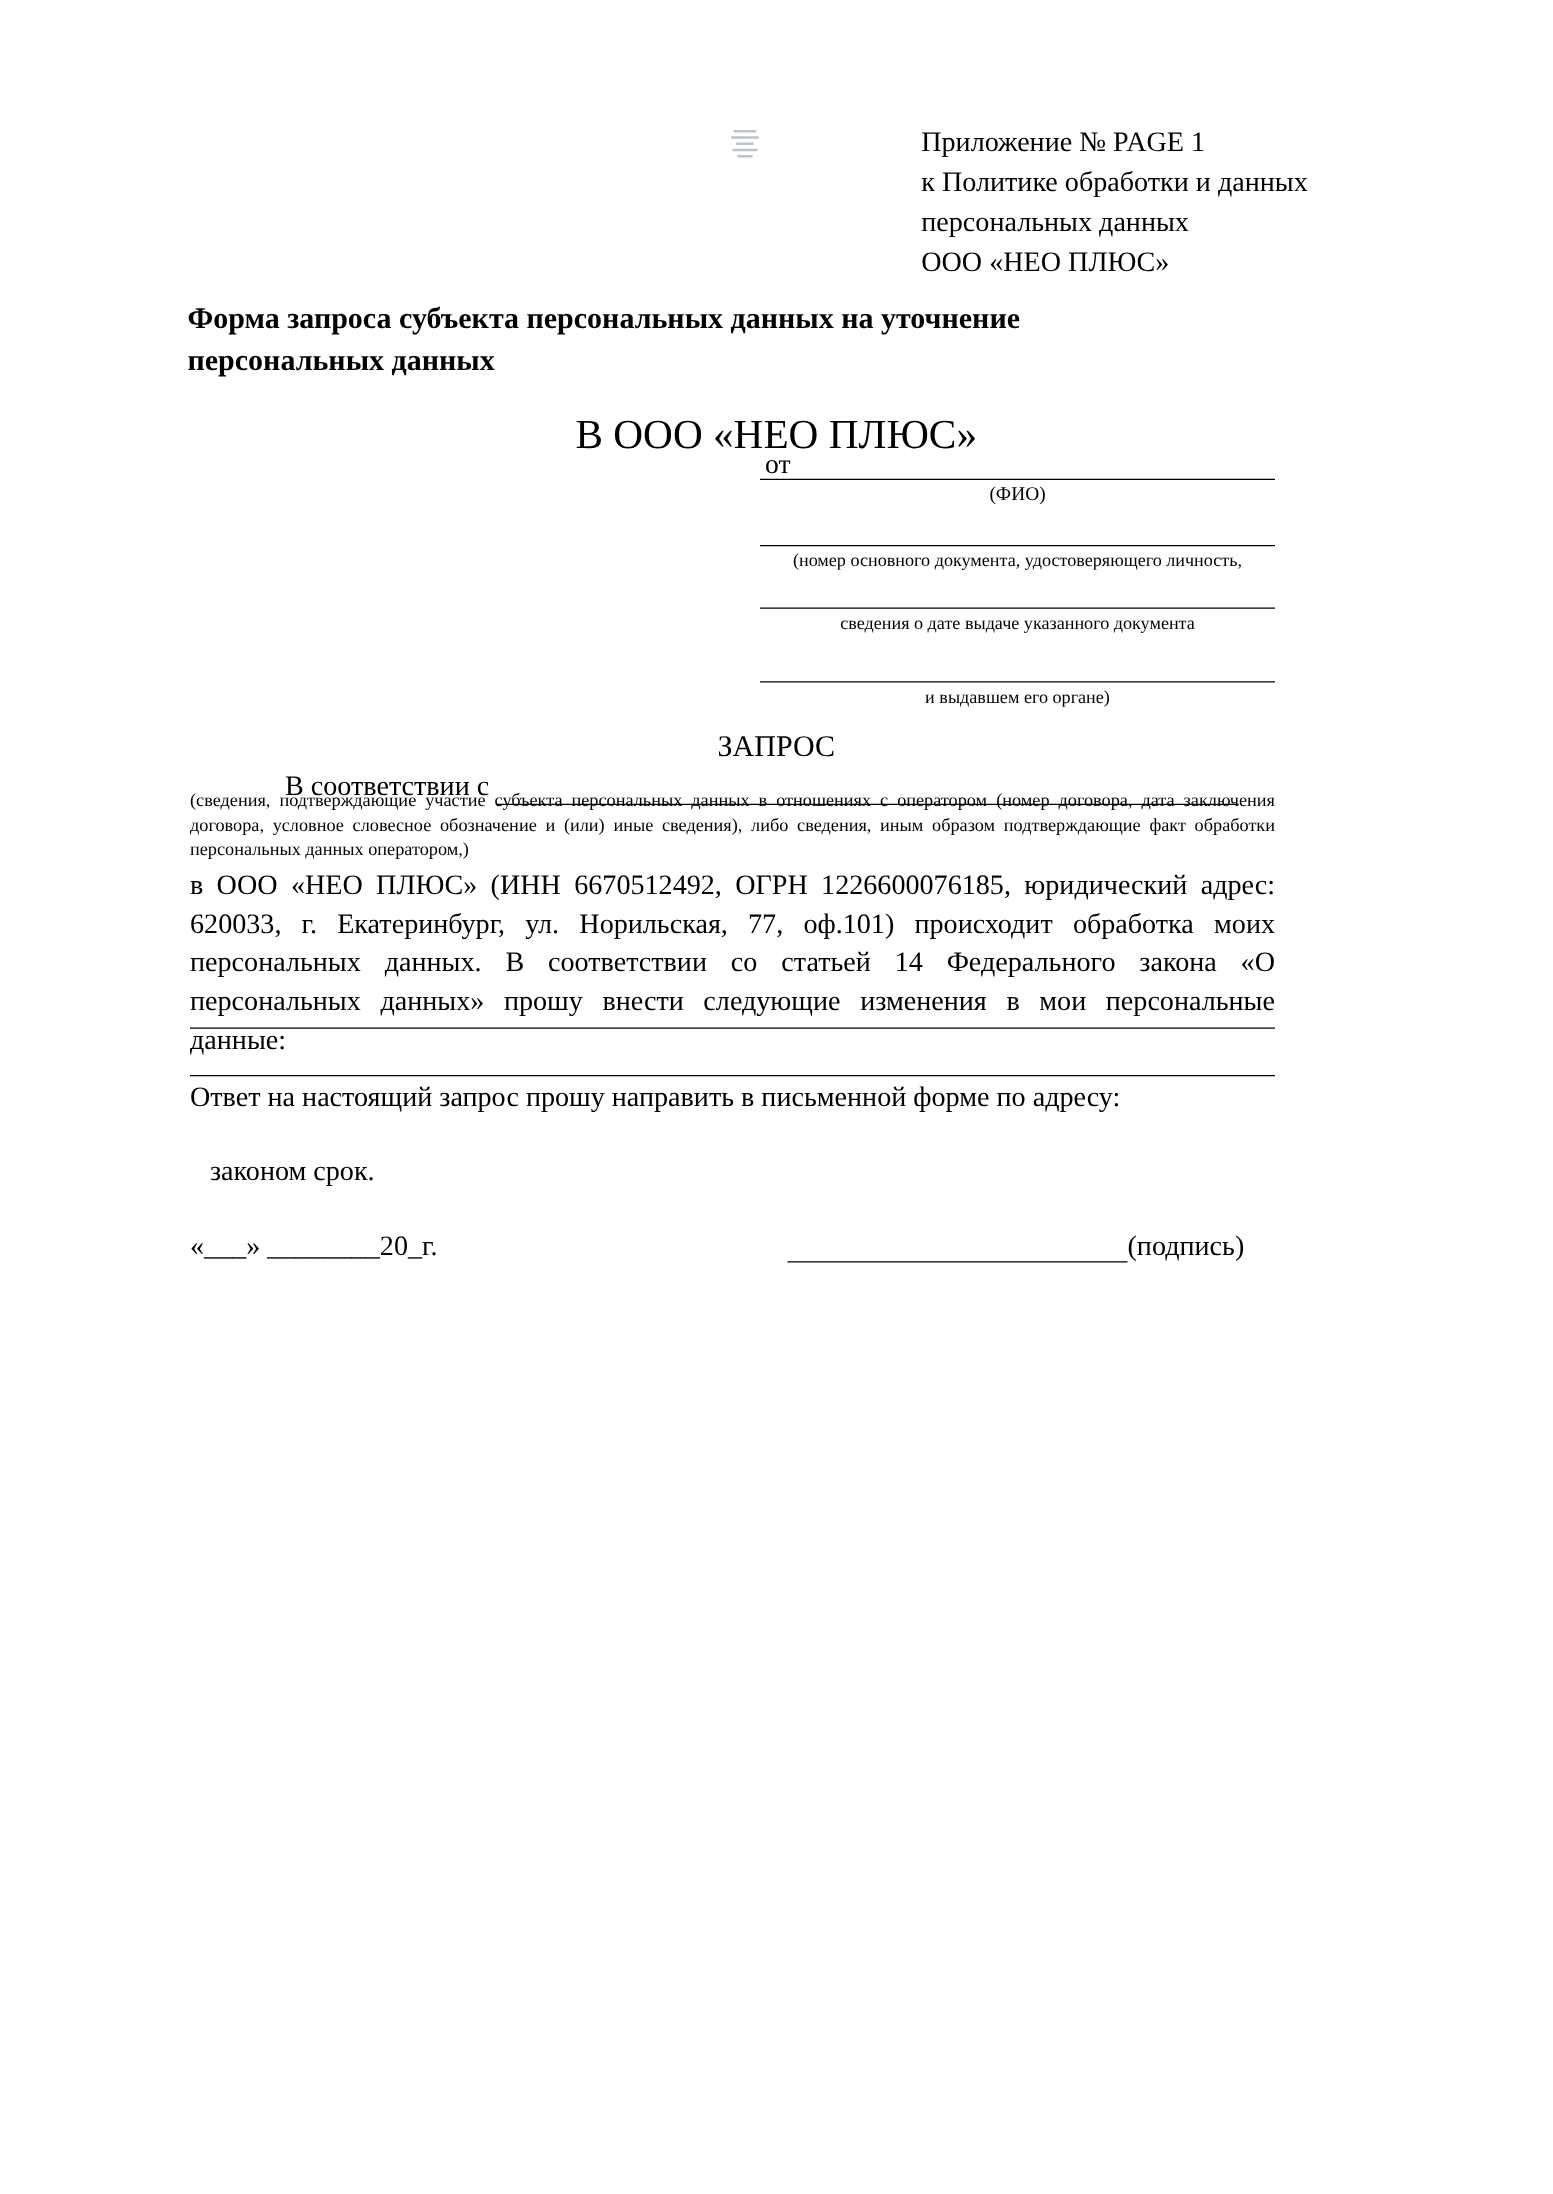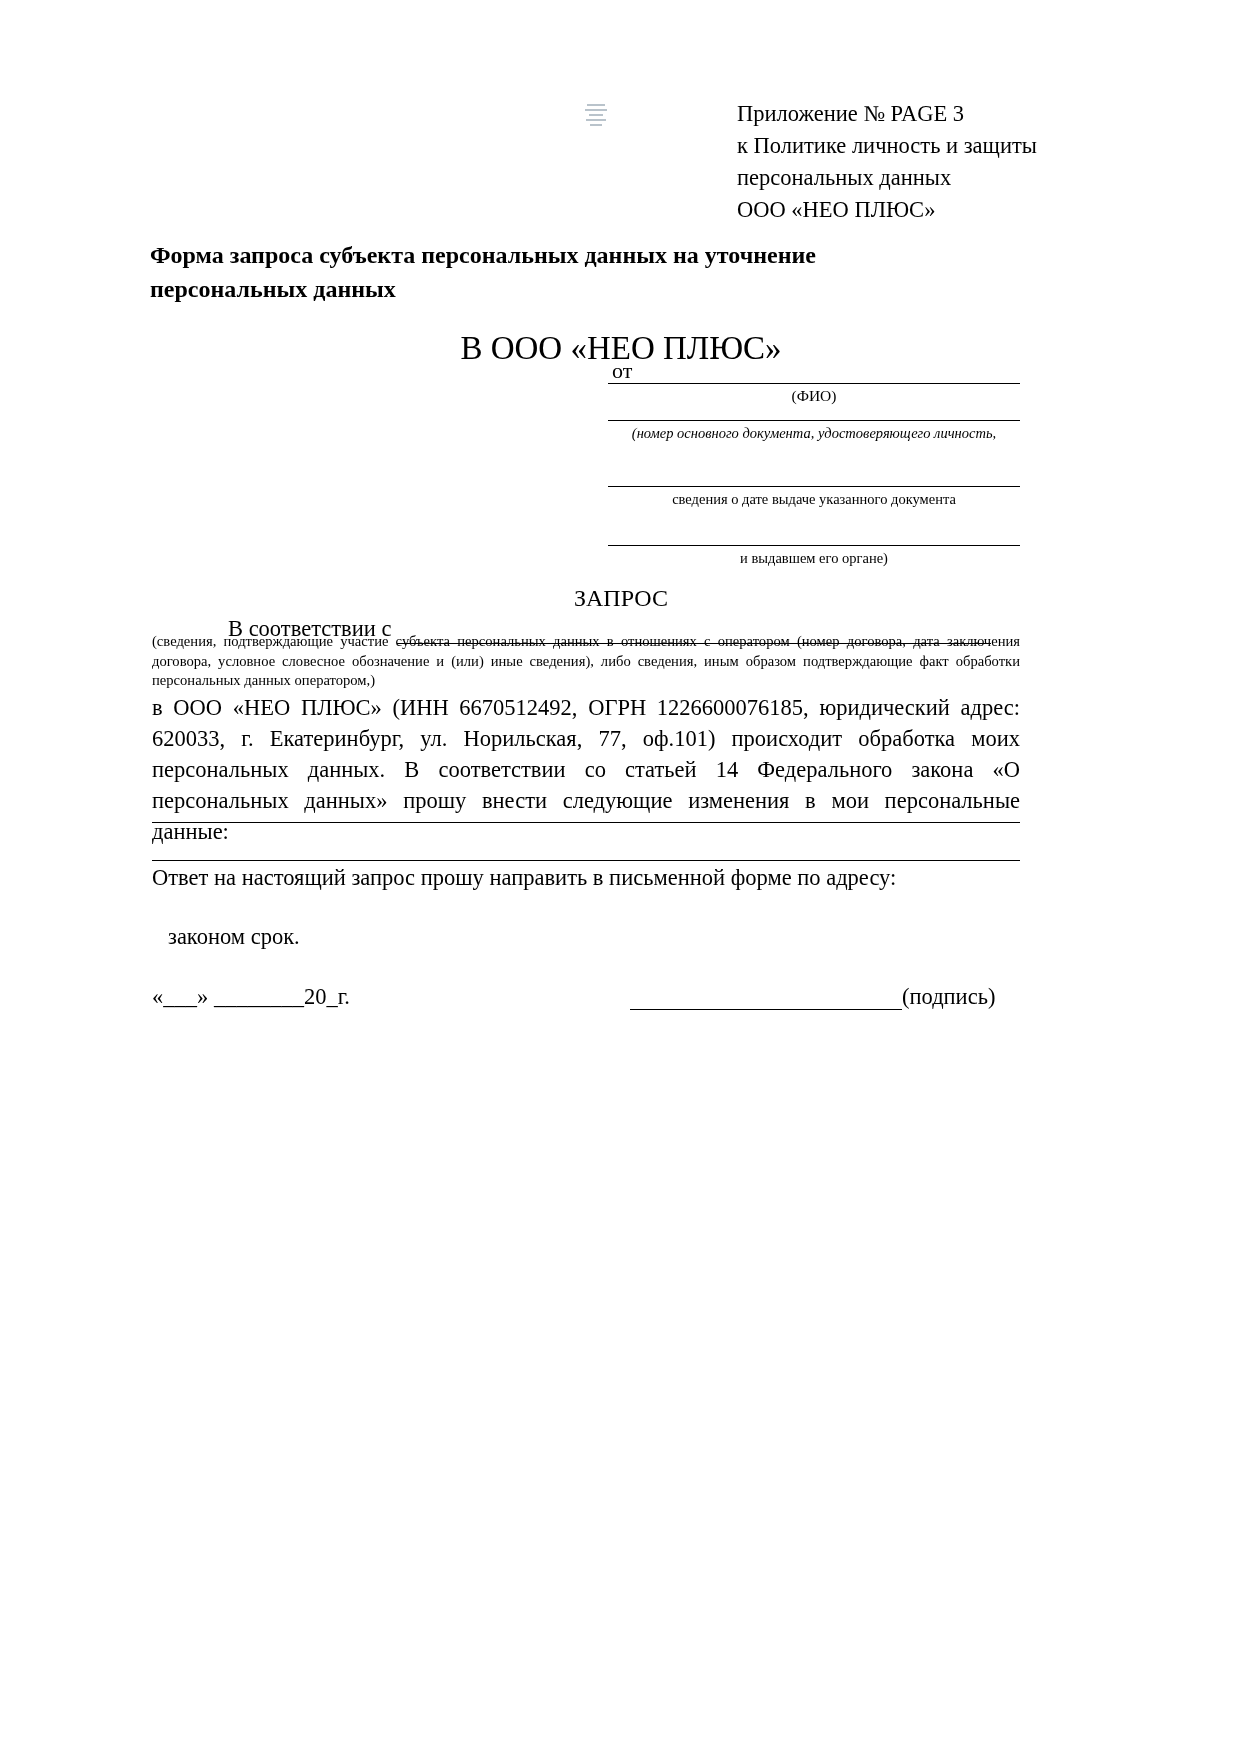--- a/index.html
+++ b/index.html
@@ -221,40 +221,40 @@
 
   <div class="glyph-mark">
     <span></span>
       <span></span>
       <span></span>
       <span></span>
       <span></span>
   </div>
 
   <div class="appendix">
-    <div>Приложение №  PAGE 3</div>
-    <div>к Политике личность и защиты</div>
+    <div>Приложение №  PAGE 1</div>
+    <div>к Политике обработки и данных</div>
     <div>персональных данных</div>
     <div>ООО «НЕО ПЛЮС»</div>
   </div>
 
   <div class="doc-title">
     <div>Форма запроса субъекта персональных данных на уточнение</div>
     <div>персональных данных</div>
   </div>
 
   <div class="addressee">В ООО «НЕО ПЛЮС»</div>
   <div class="from-word">от</div>
 
   <div class="fill-block" style="top:383px;">
     <div class="fill-line"></div>
     <div class="fill-caption">(ФИО)</div>
   </div>
 
-  <div class="fill-block" style="top:420px;font-style:italic;">
+  <div class="fill-block" style="top:436px;">
     <div class="fill-line"></div>
     <div class="fill-caption small">(номер основного документа, удостоверяющего личность,</div>
   </div>
 
   <div class="fill-block" style="top:486px;">
     <div class="fill-line"></div>
     <div class="fill-caption small">сведения о дате выдаче указанного документа</div>
   </div>
 
   <div class="fill-block" style="top:525px;margin-top:20px;">

